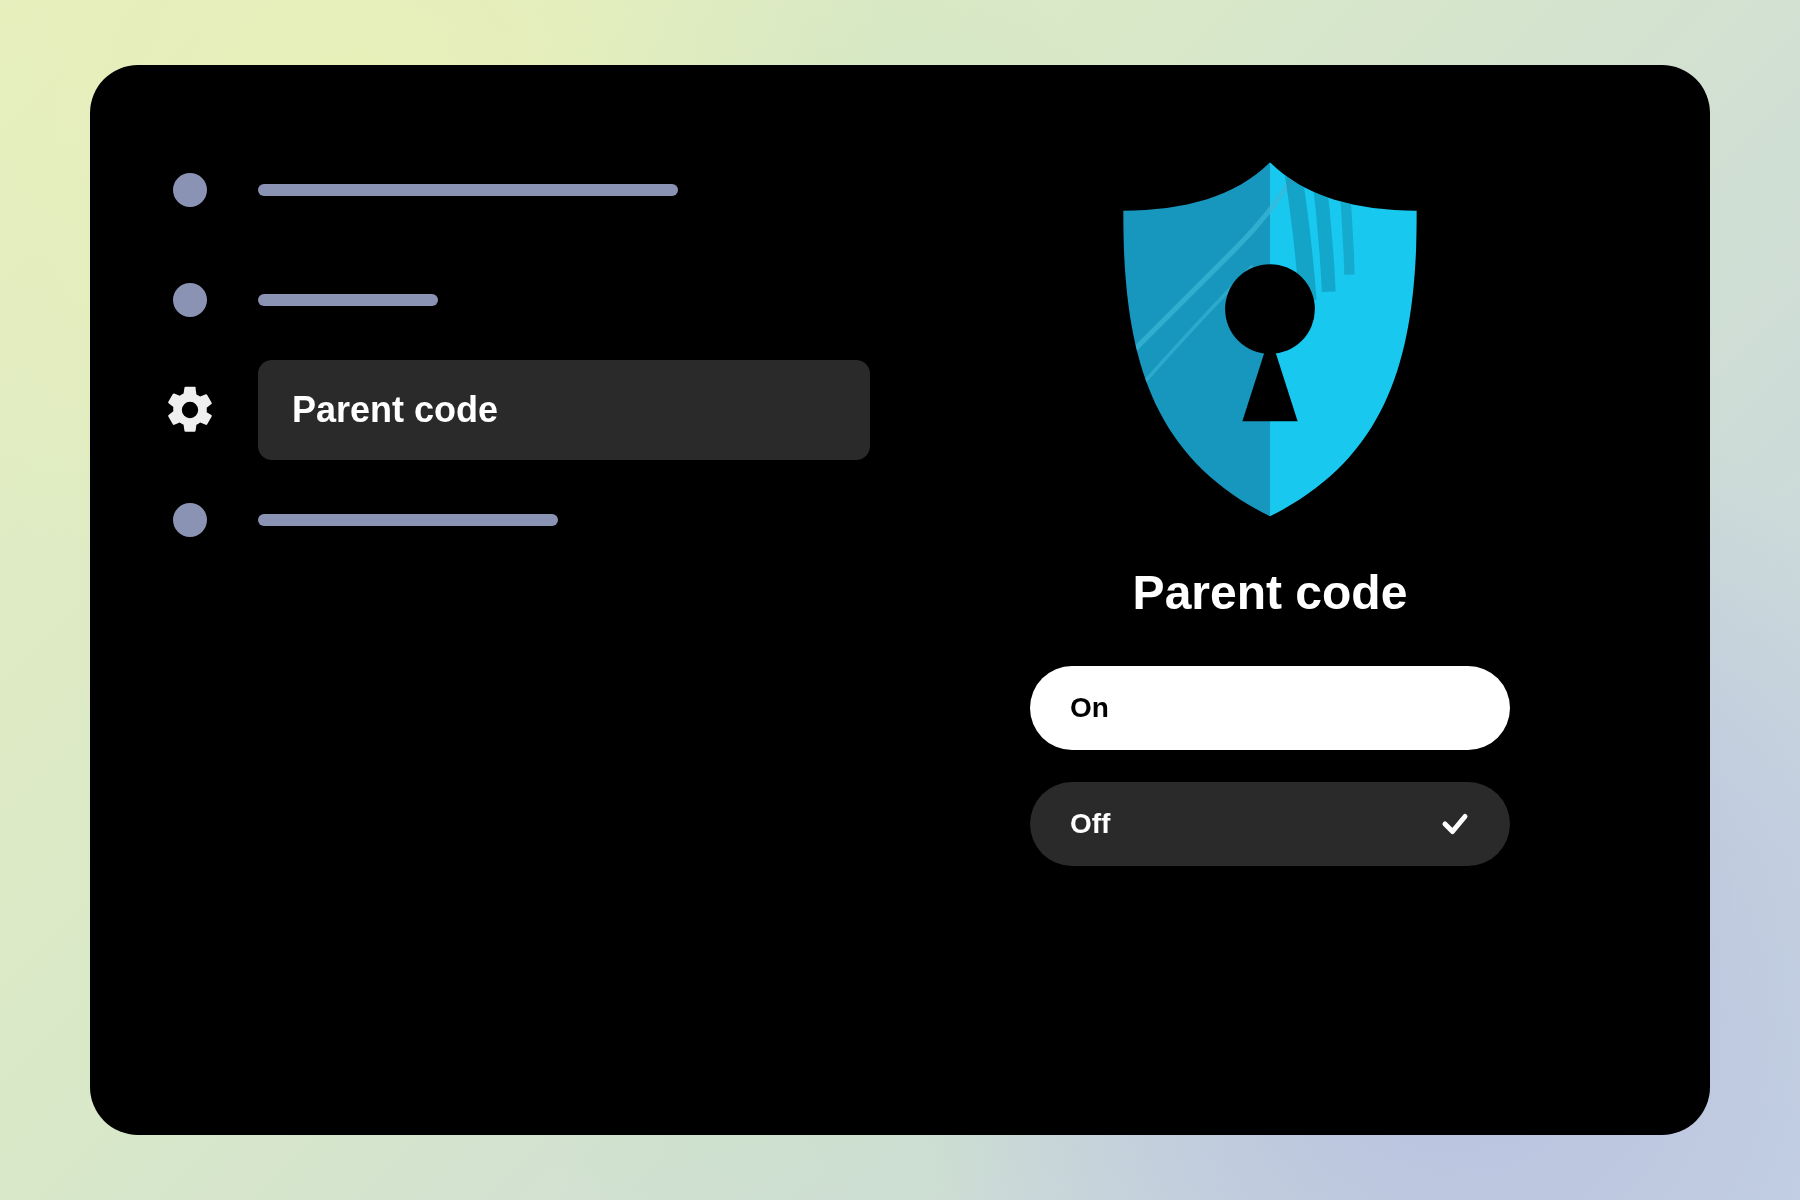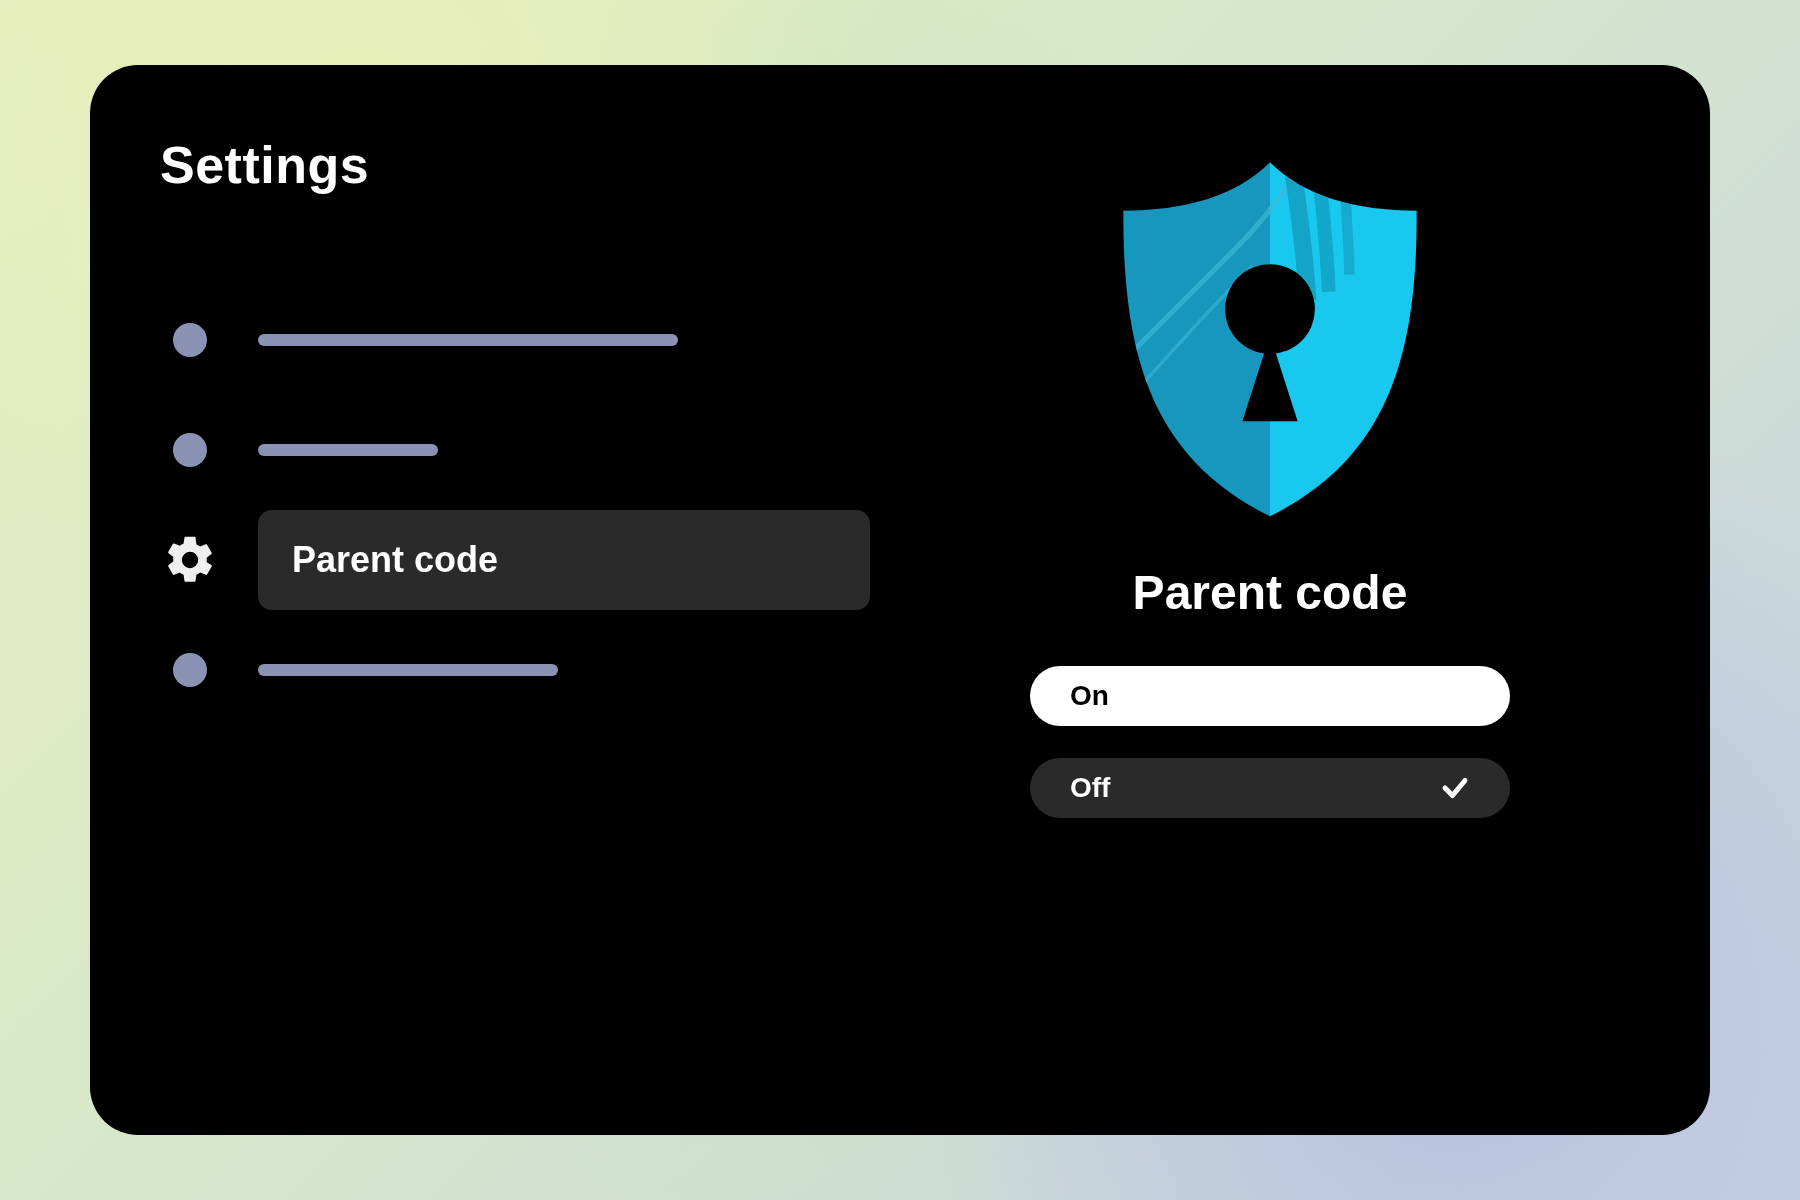--- a/index.html
+++ b/index.html
@@ -79,38 +79,37 @@
   .shield-wrap {
     margin-top: 40px; margin-bottom: 40px;
     width: 380px; height: 380px;
     display:flex;align-items:center;justify-content:center;
   }
   .detail-title {
     font-size: 48px; font-weight: 800; margin-bottom: 46px;
   }
   .options { width: 480px; display: flex; flex-direction: column; gap: 20px; }
   .opt {
-    height: 60px; border-radius: 42px;
+    height: 84px; border-radius: 42px;
     display: flex; align-items: center; justify-content: space-between;
     padding: 0 40px;
     font-size: 28px; font-weight: 700;
     cursor: pointer;
   }
   .opt.focused { background: #fff; color: #000; }
   .opt.unfocused { background: #2a2a2a; color: #fff; margin-top: 12px; }
   .check { width: 30px; height: 30px; }
   .check path { stroke: #fff; stroke-width: 4; fill: none; stroke-linecap: round; stroke-linejoin: round; }
 </style>
 </head>
 <body>
 
 <div class="stage">
   <div class="panel">
     <div class="left">
-      <h1 class="title">Settings</h1>
       <ul class="menu">
 
         <li>
           <span class="icon-slot">
               <span class="dot"></span>
             </span>
           <span class="label-box">
               <span class="ph-line" style="width:420px"></span>
             </span>
         </li>

